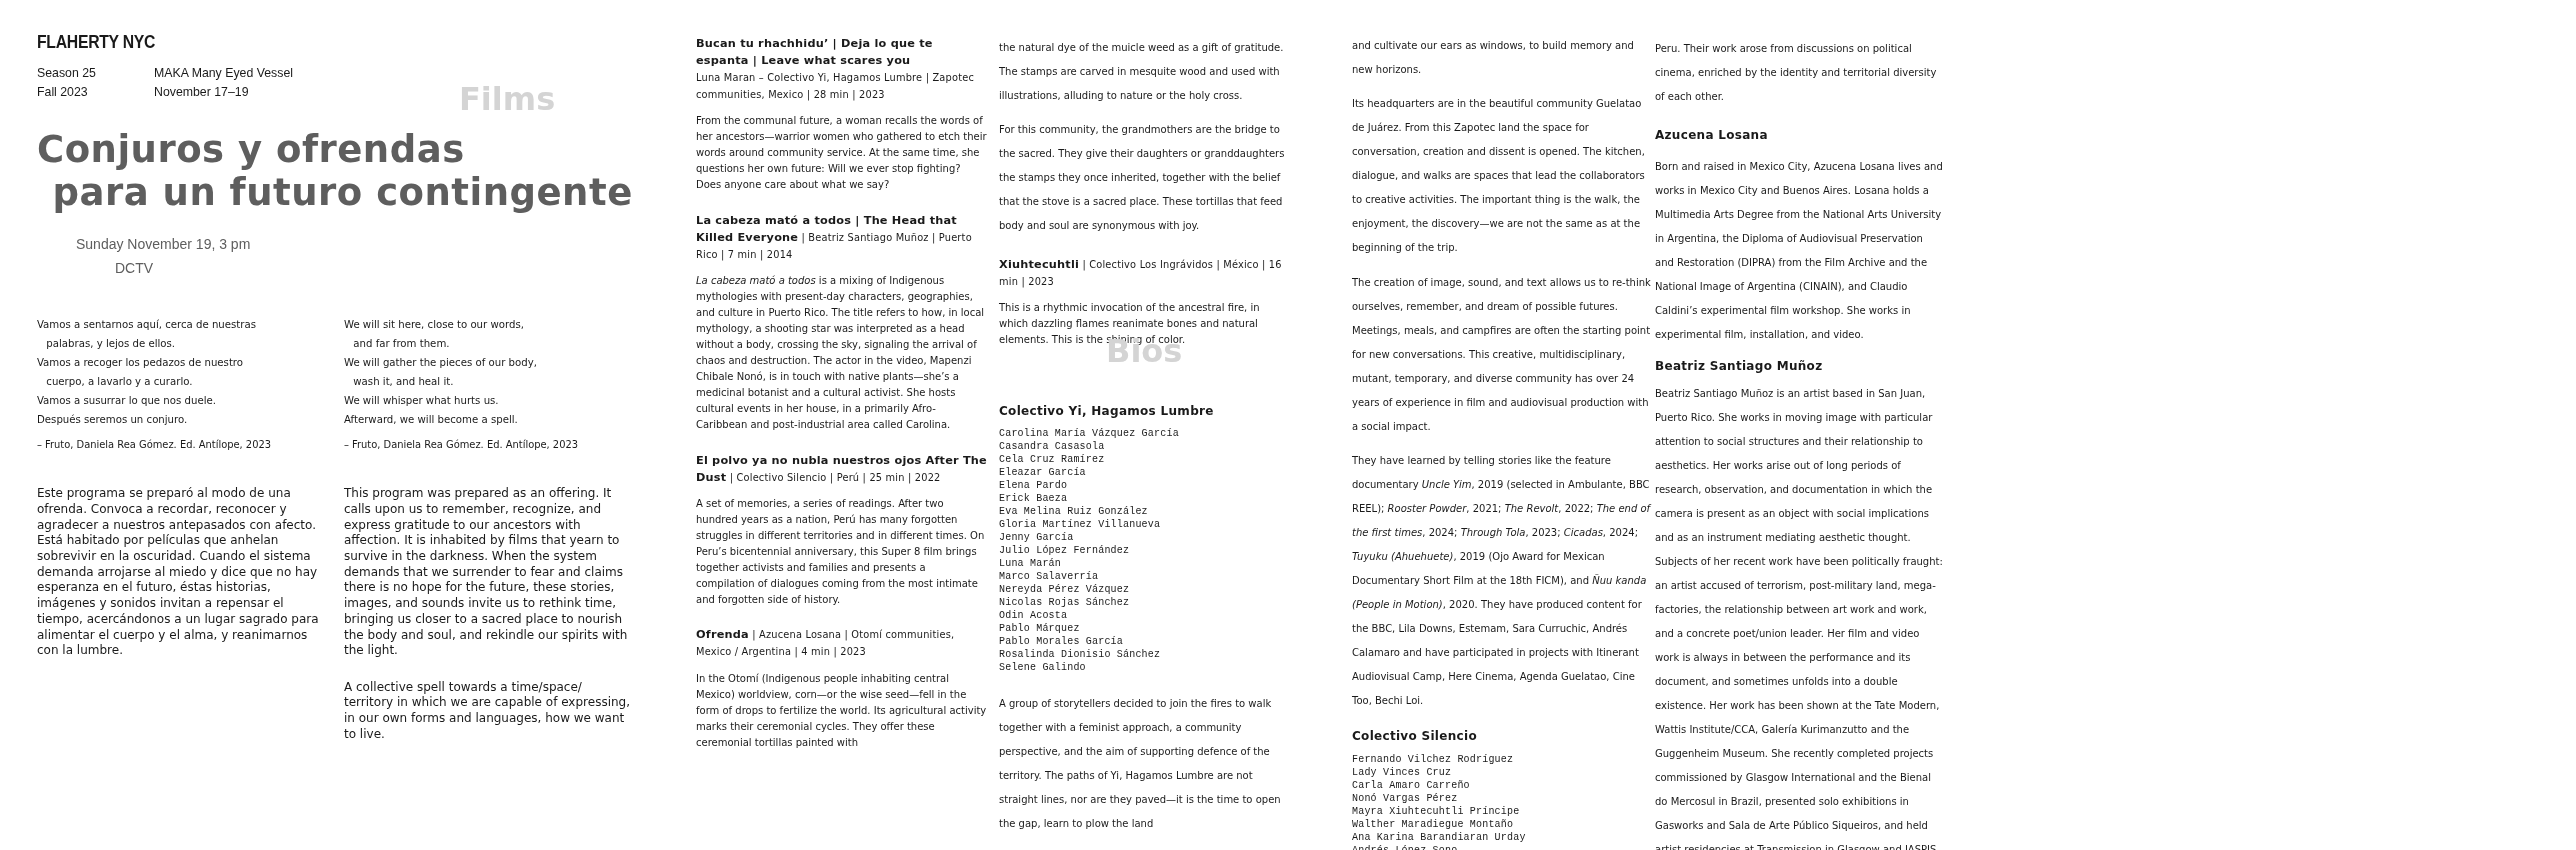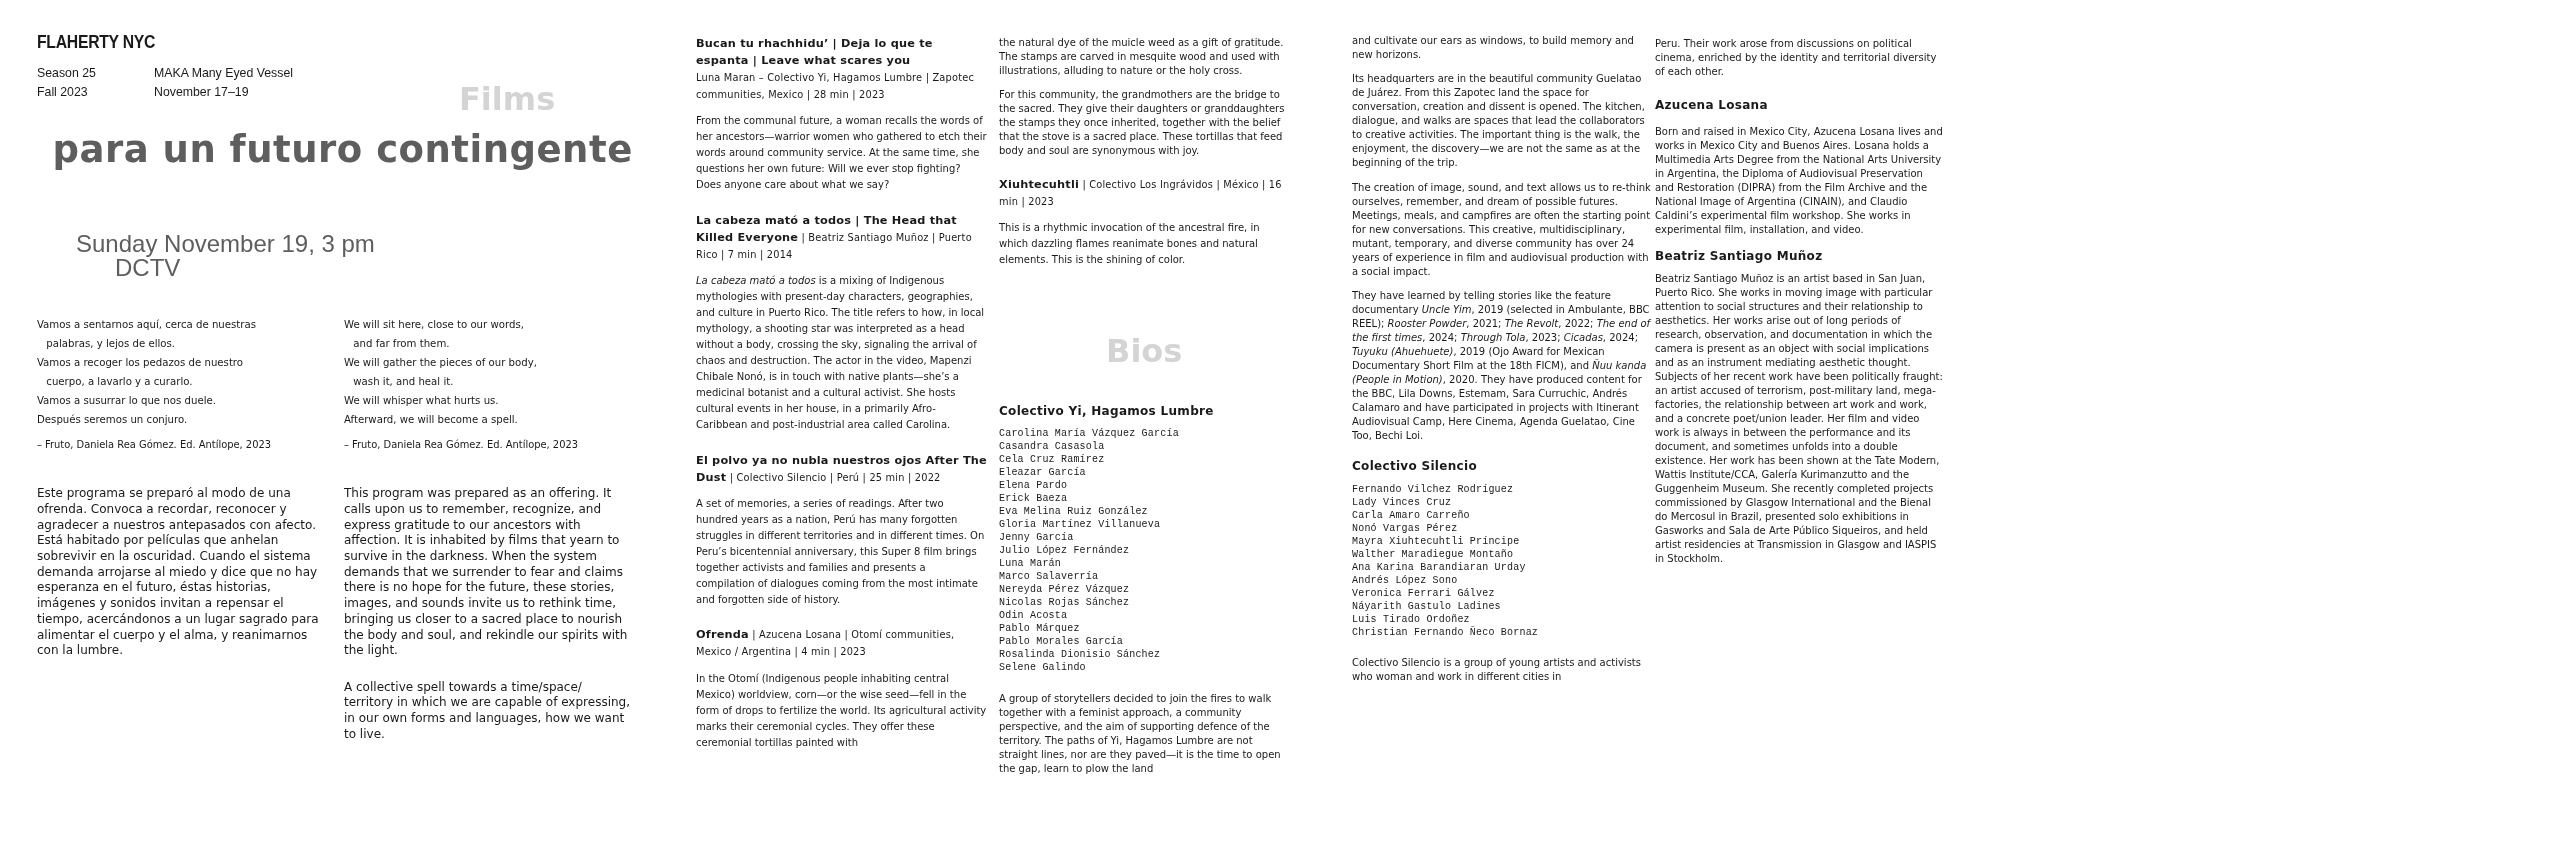--- a/index.html
+++ b/index.html
@@ -7,52 +7,53 @@
   .abs { position:absolute; }
   .brand { left:37px; top:32px; font-family:"Liberation Sans", sans-serif; font-weight:bold; font-size:17.5px; letter-spacing:-0.3px; transform:scaleX(0.9); transform-origin:left; }
   .meta { font-family:"Liberation Sans", sans-serif; font-size:13.4px; line-height:18.5px; transform:scaleX(0.92); transform-origin:left; }
   .meta-left { left:37px; top:64px; }
   .meta-right { left:154px; top:64px; }
   .section-head { font-family:"DejaVu Sans", sans-serif; font-weight:bold; color:#d4d4d4; font-size:32px; }
   .films-head { left:459px; top:80px; }
   .bios-head { left:1106px; top:332px; }
   .main-title { left:37px; top:128px; font-family:"DejaVu Sans", sans-serif; font-weight:bold; color:#5e5e5e; font-size:37px; line-height:43px; letter-spacing:0.5px; }
   .main-title .l2 { padding-left:15.5px; display:block; }
-  .when { left:76px; top:232px; font-family:"Liberation Sans", sans-serif; color:#5e5e5e; font-size:24px; line-height:24px; }
+  .when { left:76px; top:232px; font-family:"Liberation Sans", sans-serif; color:#5e5e5e; font-size:14px; line-height:24px; }
   .when .venue { padding-left:39px; display:block; }
   .col { position:absolute; width:309px; font-size:10.6px; line-height:16px; }
   .col p { margin:0 0 10.3px 0; }
   .poem { font-family:"DejaVu Sans Condensed","DejaVu Sans", sans-serif; font-size:11.3px; line-height:19px; }
   .poem .ind { padding-left:9.3px; }
   .cite { font-size:11px; margin-top:6.2px; }
   .prog { font-size:12px; line-height:15.7px; }
   .film-title { font-family:"DejaVu Sans", sans-serif; font-weight:bold; font-size:11.3px; line-height:17px; margin:0; letter-spacing:0.2px; }
   .film-credit { font-family:"DejaVu Sans", sans-serif; font-size:9.8px; line-height:17px; font-weight:normal; letter-spacing:0.2px; }
   .film-desc { margin:10.3px 0 18.5px 0 !important; font-size:10px; line-height:16px; }
   .bio-head { font-family:"DejaVu Sans", sans-serif; font-weight:bold; font-size:12px; margin:0 0 8.2px 0; letter-spacing:0.3px; }
   .names { font-family:Liberation Mono, monospace; font-size:10px; line-height:13px; letter-spacing:0.2px; margin-bottom:17.5px; }
-  .bio-p { font-size:10px; line-height:14px; }
+  .bio-p { font-size:10px; line-height:24px; }
   em { font-style:italic; }
 </style>
 </head>
 <body>
 
 <div class="abs brand">FLAHERTY NYC</div>
 <div class="abs meta meta-left">
   <div>Season 25</div>
   <div>Fall 2023</div>
 </div>
 <div class="abs meta meta-right">
   <div>MAKA Many Eyed Vessel</div>
   <div>November 17–19</div>
 </div>
 
 <div class="abs section-head films-head">Films</div>
 
 <div class="abs main-title">
+  <span>Conjuros y ofrendas</span>
   <span class="l2">para un futuro contingente</span>
 </div>
 <div class="abs when">
   <span>Sunday November 19, 3 pm</span>
   <span class="venue">DCTV</span>
 </div>
 
 <div class="col" style="left:37px; top:315px; width:289px;">
   <div class="poem">
     <div>Vamos a sentarnos aquí, cerca de nuestras</div>

